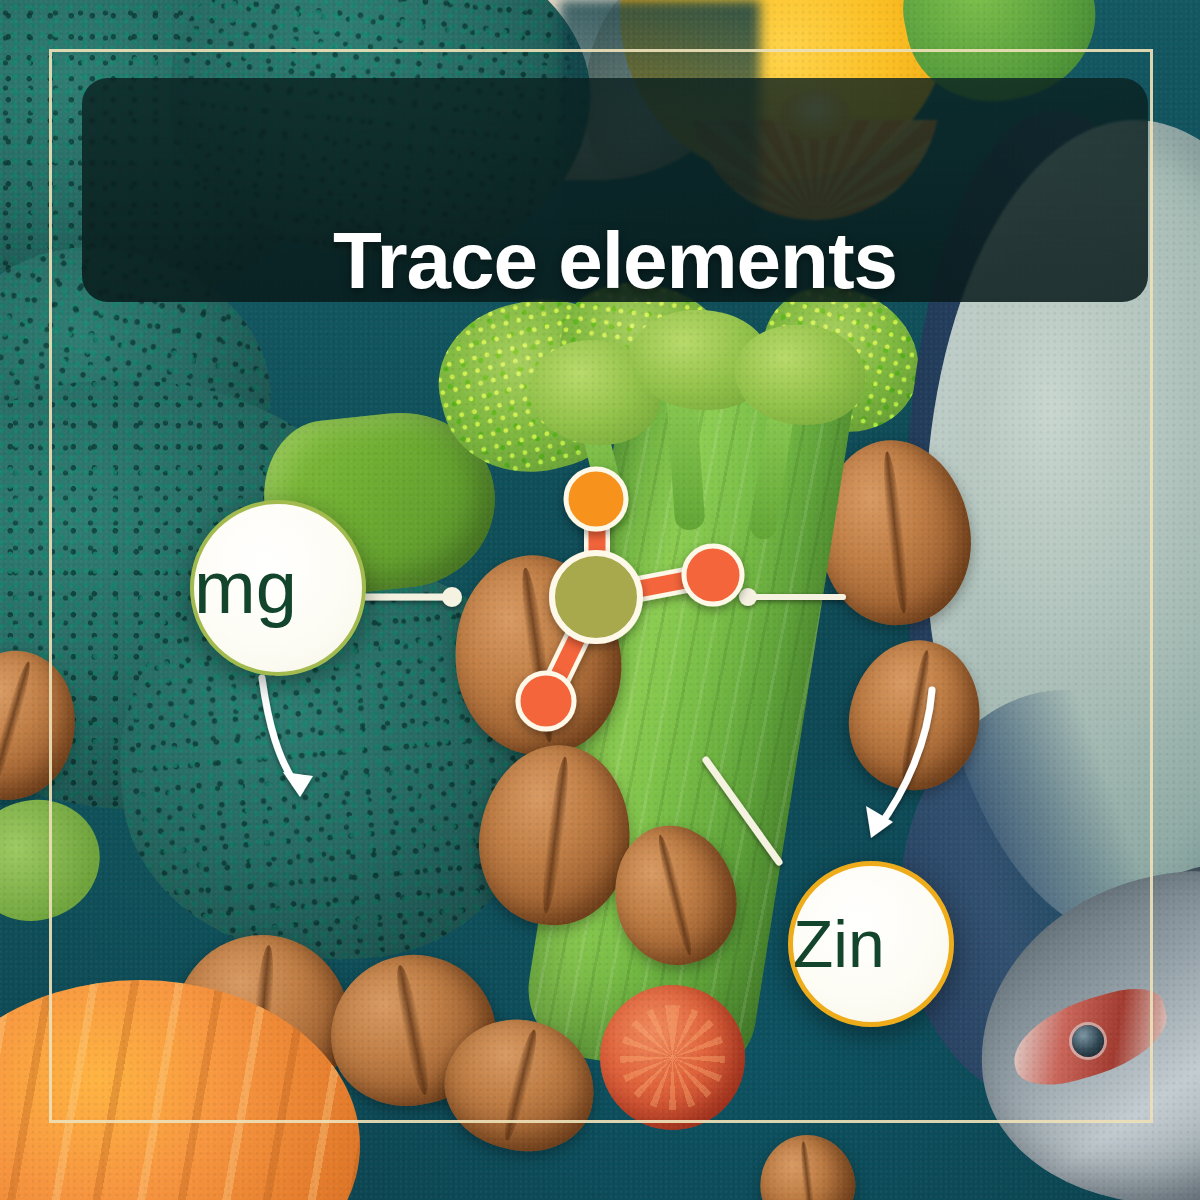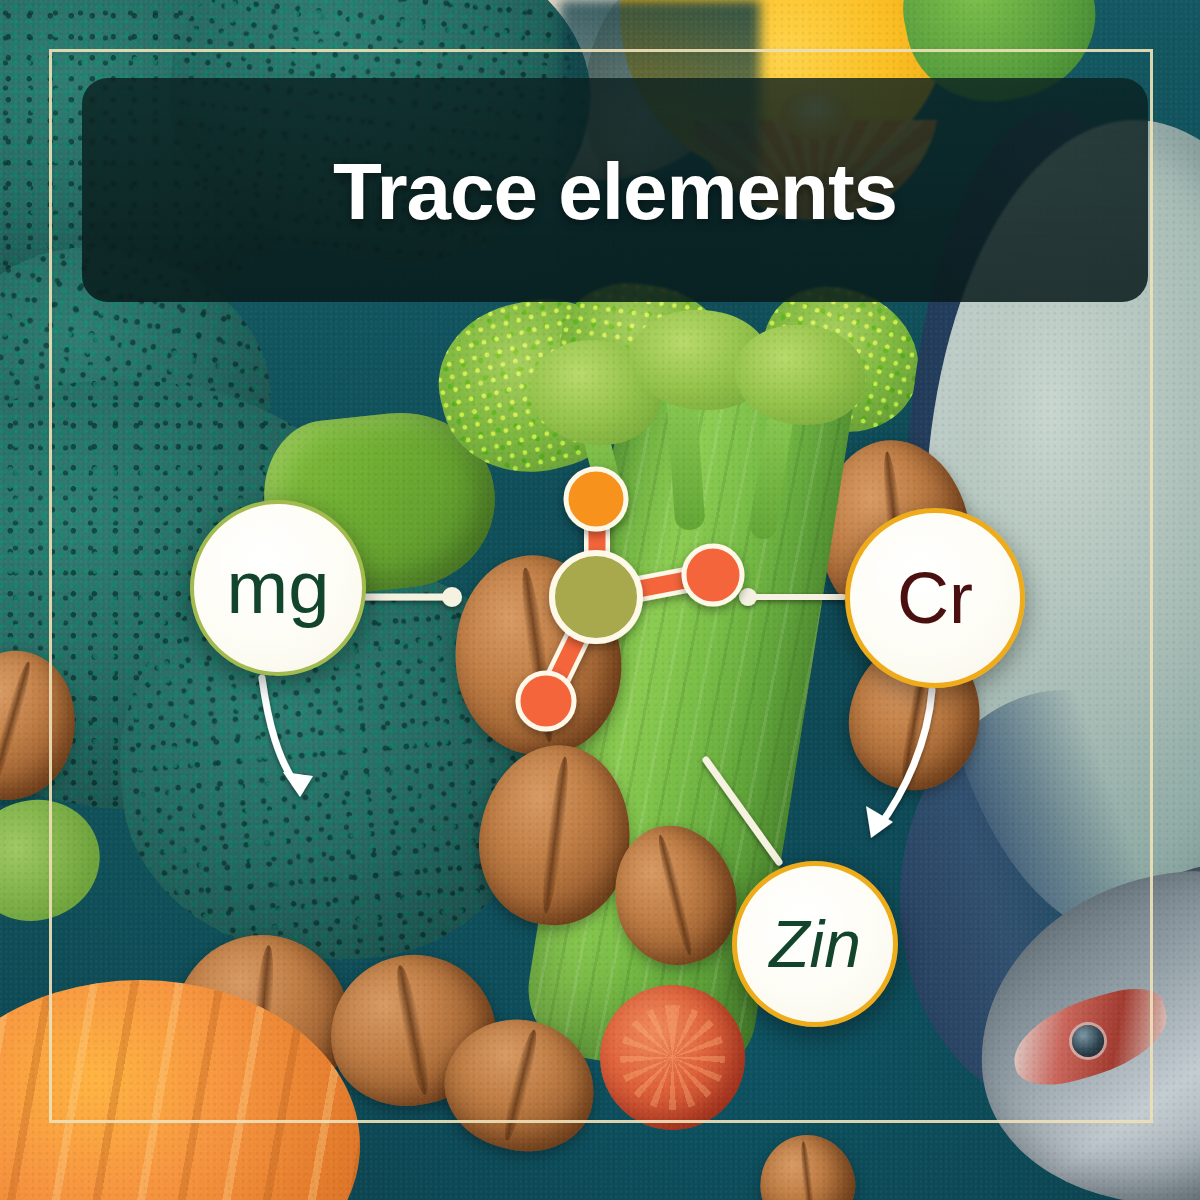--- a/index.html
+++ b/index.html
@@ -284,21 +284,21 @@
   
   .title-banner {
     position: absolute;
     left: 82px; top: 78px; width: 1066px; height: 224px;
     background: linear-gradient(180deg, rgba(10,32,32,.80) 0%, rgba(8,26,26,.86) 100%);
     border-radius: 26px;
     backdrop-filter: blur(1px);
     display: flex;
     flex-direction: column;
     align-items: center;
-    justify-content: center;
+    justify-content: flex-end;
     padding-top: 4px;
   }
   .title-main {
     color: #ffffff;
     font-size: 80px;
     font-weight: bold;
     letter-spacing: -1px;
     line-height: 1.02;
     text-align: center;
     text-shadow: 0 3px 10px rgba(0,0,0,.45);
@@ -326,43 +326,42 @@
 
   
   .molecule { position:absolute; left:0; top:0; width:1200px; height:1200px; pointer-events:none; }
 
   
   .badge {
     position: absolute;
     border-radius: 50%;
     display: flex;
     align-items: center;
-    justify-content: center;
+    justify-content: flex-start;
     background: radial-gradient(circle at 42% 36%, #ffffff 0%, #fdfcf4 60%, #f7f4e6 100%);
     box-shadow: 0 8px 26px rgba(0,0,0,.38);
     font-weight: normal;
   }
   .badge span { line-height: 1; }
 
   .badge-mg {
     left: 190px; top: 500px; width: 176px; height: 176px;
     border: 4px solid #a3bb4e;
   }
   .badge-mg span { color: #12452c; font-size: 74px; }
 
   .badge-cr {
     left: 845px; top: 508px; width: 180px; height: 180px;
     border: 5px solid #eeac1b;
   }
   .badge-cr span { color: #4a1010; font-size: 72px; }
 
   .badge-zin {
-    left: 732px; top: 861px; width: 166px; height: 166px;
+    left: 788px; top: 861px; width: 166px; height: 166px;
     border: 5px solid #eeac1b;
-    font-style: italic;
   }
   .badge-zin span { color: #12452c; font-size: 66px; }
 </style>
 </head>
 <body>
 
 <div class="stage">
 
   <div class="photo">
     <div class="bg-base"></div>
@@ -488,21 +487,18 @@
 
     <g filter="url(#softshadow)">
       <circle cx="596" cy="597" r="44" fill="#a8a84e" stroke="#fdf8e8" stroke-width="6"></circle>
     </g>
   </svg>
 
   <div class="badge badge-mg">
     <span>mg</span>
   </div>
 
-  <div class="badge badge-cr">
-    <span>Cr</span>
-  </div>
 
   <div class="badge badge-zin">
     <span>Zin</span>
   </div>
 
 </div>
 
 </body></html>

